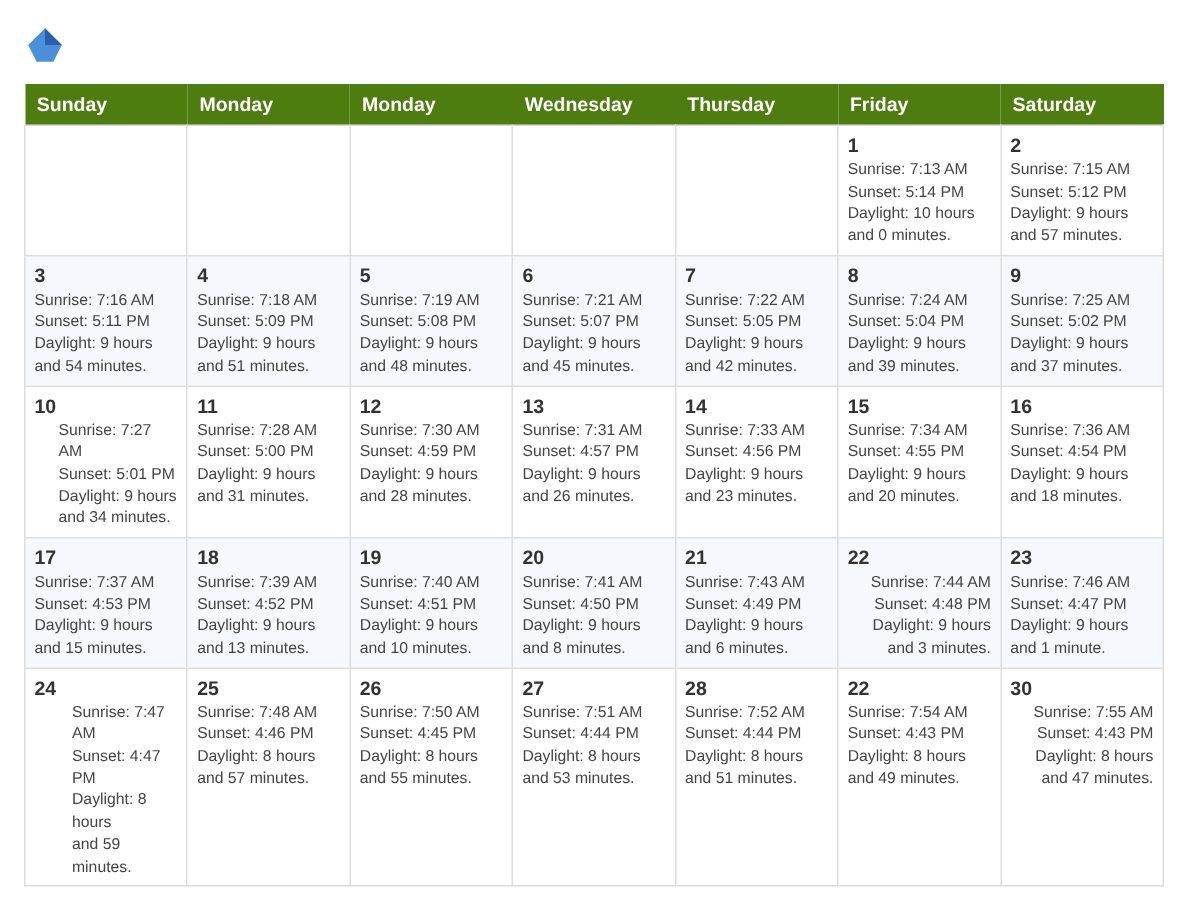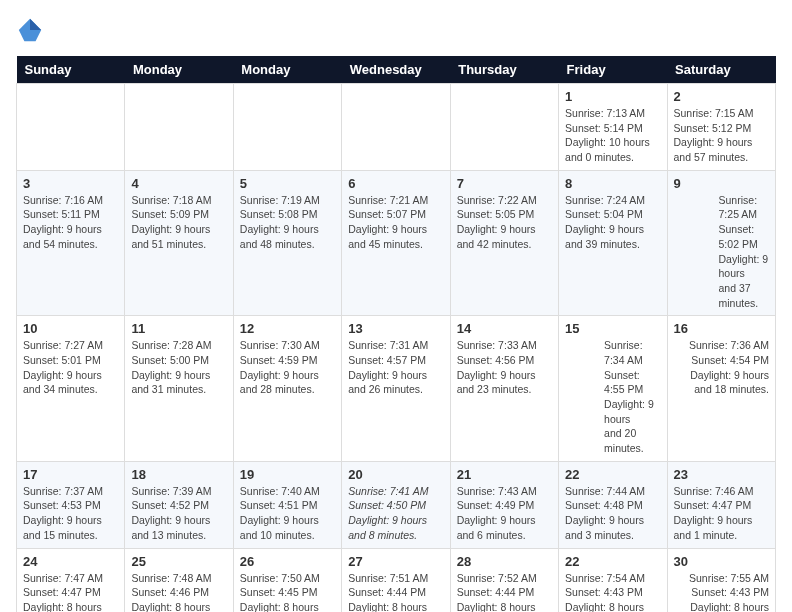--- a/index.html
+++ b/index.html
@@ -45,21 +45,21 @@
     .location-title {
       font-size: 16px;
       color: #555;
     }
     table {
       width: 100%;
       border-collapse: collapse;
       table-layout: fixed;
     }
     th {
-      background-color: #0f172a;
+      background-color: #4d7c0f;
       color: #fff;
       text-align: left;
       padding: 6px 8px;
       font-size: 13px;
       font-weight: bold;
     }
     td {
       border: 1px solid #ddd;
       vertical-align: top;
       padding: 5px 6px;
@@ -180,30 +180,30 @@
         </td>
         <td>
           <div class="day-number">8</div>
           <div class="day-info" style="white-space: pre-line;">Sunrise: 7:24 AM
 Sunset: 5:04 PM
 Daylight: 9 hours
 and 39 minutes.</div>
         </td>
         <td>
           <div class="day-number">9</div>
-          <div class="day-info" style="white-space: pre-line; margin-left: 45px;">Sunrise: 7:25 AM
+          <div class="day-info" style="white-space: pre-line;">Sunrise: 7:25 AM
 Sunset: 5:02 PM
 Daylight: 9 hours
 and 37 minutes.</div>
         </td>
       </tr>
       <tr>
         <td>
           <div class="day-number">10</div>
-          <div class="day-info" style="white-space: pre-line;">Sunrise: 7:27 AM
+          <div class="day-info" style="white-space: pre-line; margin-left: 16px;">Sunrise: 7:27 AM
 Sunset: 5:01 PM
 Daylight: 9 hours
 and 34 minutes.</div>
         </td>
         <td>
           <div class="day-number">11</div>
           <div class="day-info" style="white-space: pre-line;">Sunrise: 7:28 AM
 Sunset: 5:00 PM
 Daylight: 9 hours
 and 31 minutes.</div>
@@ -224,28 +224,28 @@
         </td>
         <td>
           <div class="day-number">14</div>
           <div class="day-info" style="white-space: pre-line;">Sunrise: 7:33 AM
 Sunset: 4:56 PM
 Daylight: 9 hours
 and 23 minutes.</div>
         </td>
         <td>
           <div class="day-number">15</div>
-          <div class="day-info" style="white-space: pre-line; margin-left: 39px;">Sunrise: 7:34 AM
+          <div class="day-info" style="white-space: pre-line;">Sunrise: 7:34 AM
 Sunset: 4:55 PM
 Daylight: 9 hours
 and 20 minutes.</div>
         </td>
         <td>
           <div class="day-number">16</div>
-          <div class="day-info" style="white-space: pre-line; text-align: right;">Sunrise: 7:36 AM
+          <div class="day-info" style="white-space: pre-line;">Sunrise: 7:36 AM
 Sunset: 4:54 PM
 Daylight: 9 hours
 and 18 minutes.</div>
         </td>
       </tr>
       <tr>
         <td>
           <div class="day-number">17</div>
           <div class="day-info" style="white-space: pre-line;">Sunrise: 7:37 AM
 Sunset: 4:53 PM
@@ -261,51 +261,51 @@
         </td>
         <td>
           <div class="day-number">19</div>
           <div class="day-info" style="white-space: pre-line;">Sunrise: 7:40 AM
 Sunset: 4:51 PM
 Daylight: 9 hours
 and 10 minutes.</div>
         </td>
         <td>
           <div class="day-number">20</div>
-          <div class="day-info" style="white-space: pre-line; font-style: italic;">Sunrise: 7:41 AM
+          <div class="day-info" style="white-space: pre-line;">Sunrise: 7:41 AM
 Sunset: 4:50 PM
 Daylight: 9 hours
 and 8 minutes.</div>
         </td>
         <td>
           <div class="day-number">21</div>
           <div class="day-info" style="white-space: pre-line;">Sunrise: 7:43 AM
 Sunset: 4:49 PM
 Daylight: 9 hours
 and 6 minutes.</div>
         </td>
         <td>
           <div class="day-number">22</div>
-          <div class="day-info" style="white-space: pre-line;">Sunrise: 7:44 AM
+          <div class="day-info" style="white-space: pre-line; text-align: right;">Sunrise: 7:44 AM
 Sunset: 4:48 PM
 Daylight: 9 hours
 and 3 minutes.</div>
         </td>
         <td>
           <div class="day-number">23</div>
           <div class="day-info" style="white-space: pre-line;">Sunrise: 7:46 AM
 Sunset: 4:47 PM
 Daylight: 9 hours
 and 1 minute.</div>
         </td>
       </tr>
       <tr>
         <td>
           <div class="day-number">24</div>
-          <div class="day-info" style="white-space: pre-line;">Sunrise: 7:47 AM
+          <div class="day-info" style="white-space: pre-line; margin-left: 25px;">Sunrise: 7:47 AM
 Sunset: 4:47 PM
 Daylight: 8 hours
 and 59 minutes.</div>
         </td>
         <td>
           <div class="day-number">25</div>
           <div class="day-info" style="white-space: pre-line;">Sunrise: 7:48 AM
 Sunset: 4:46 PM
 Daylight: 8 hours
 and 57 minutes.</div>

